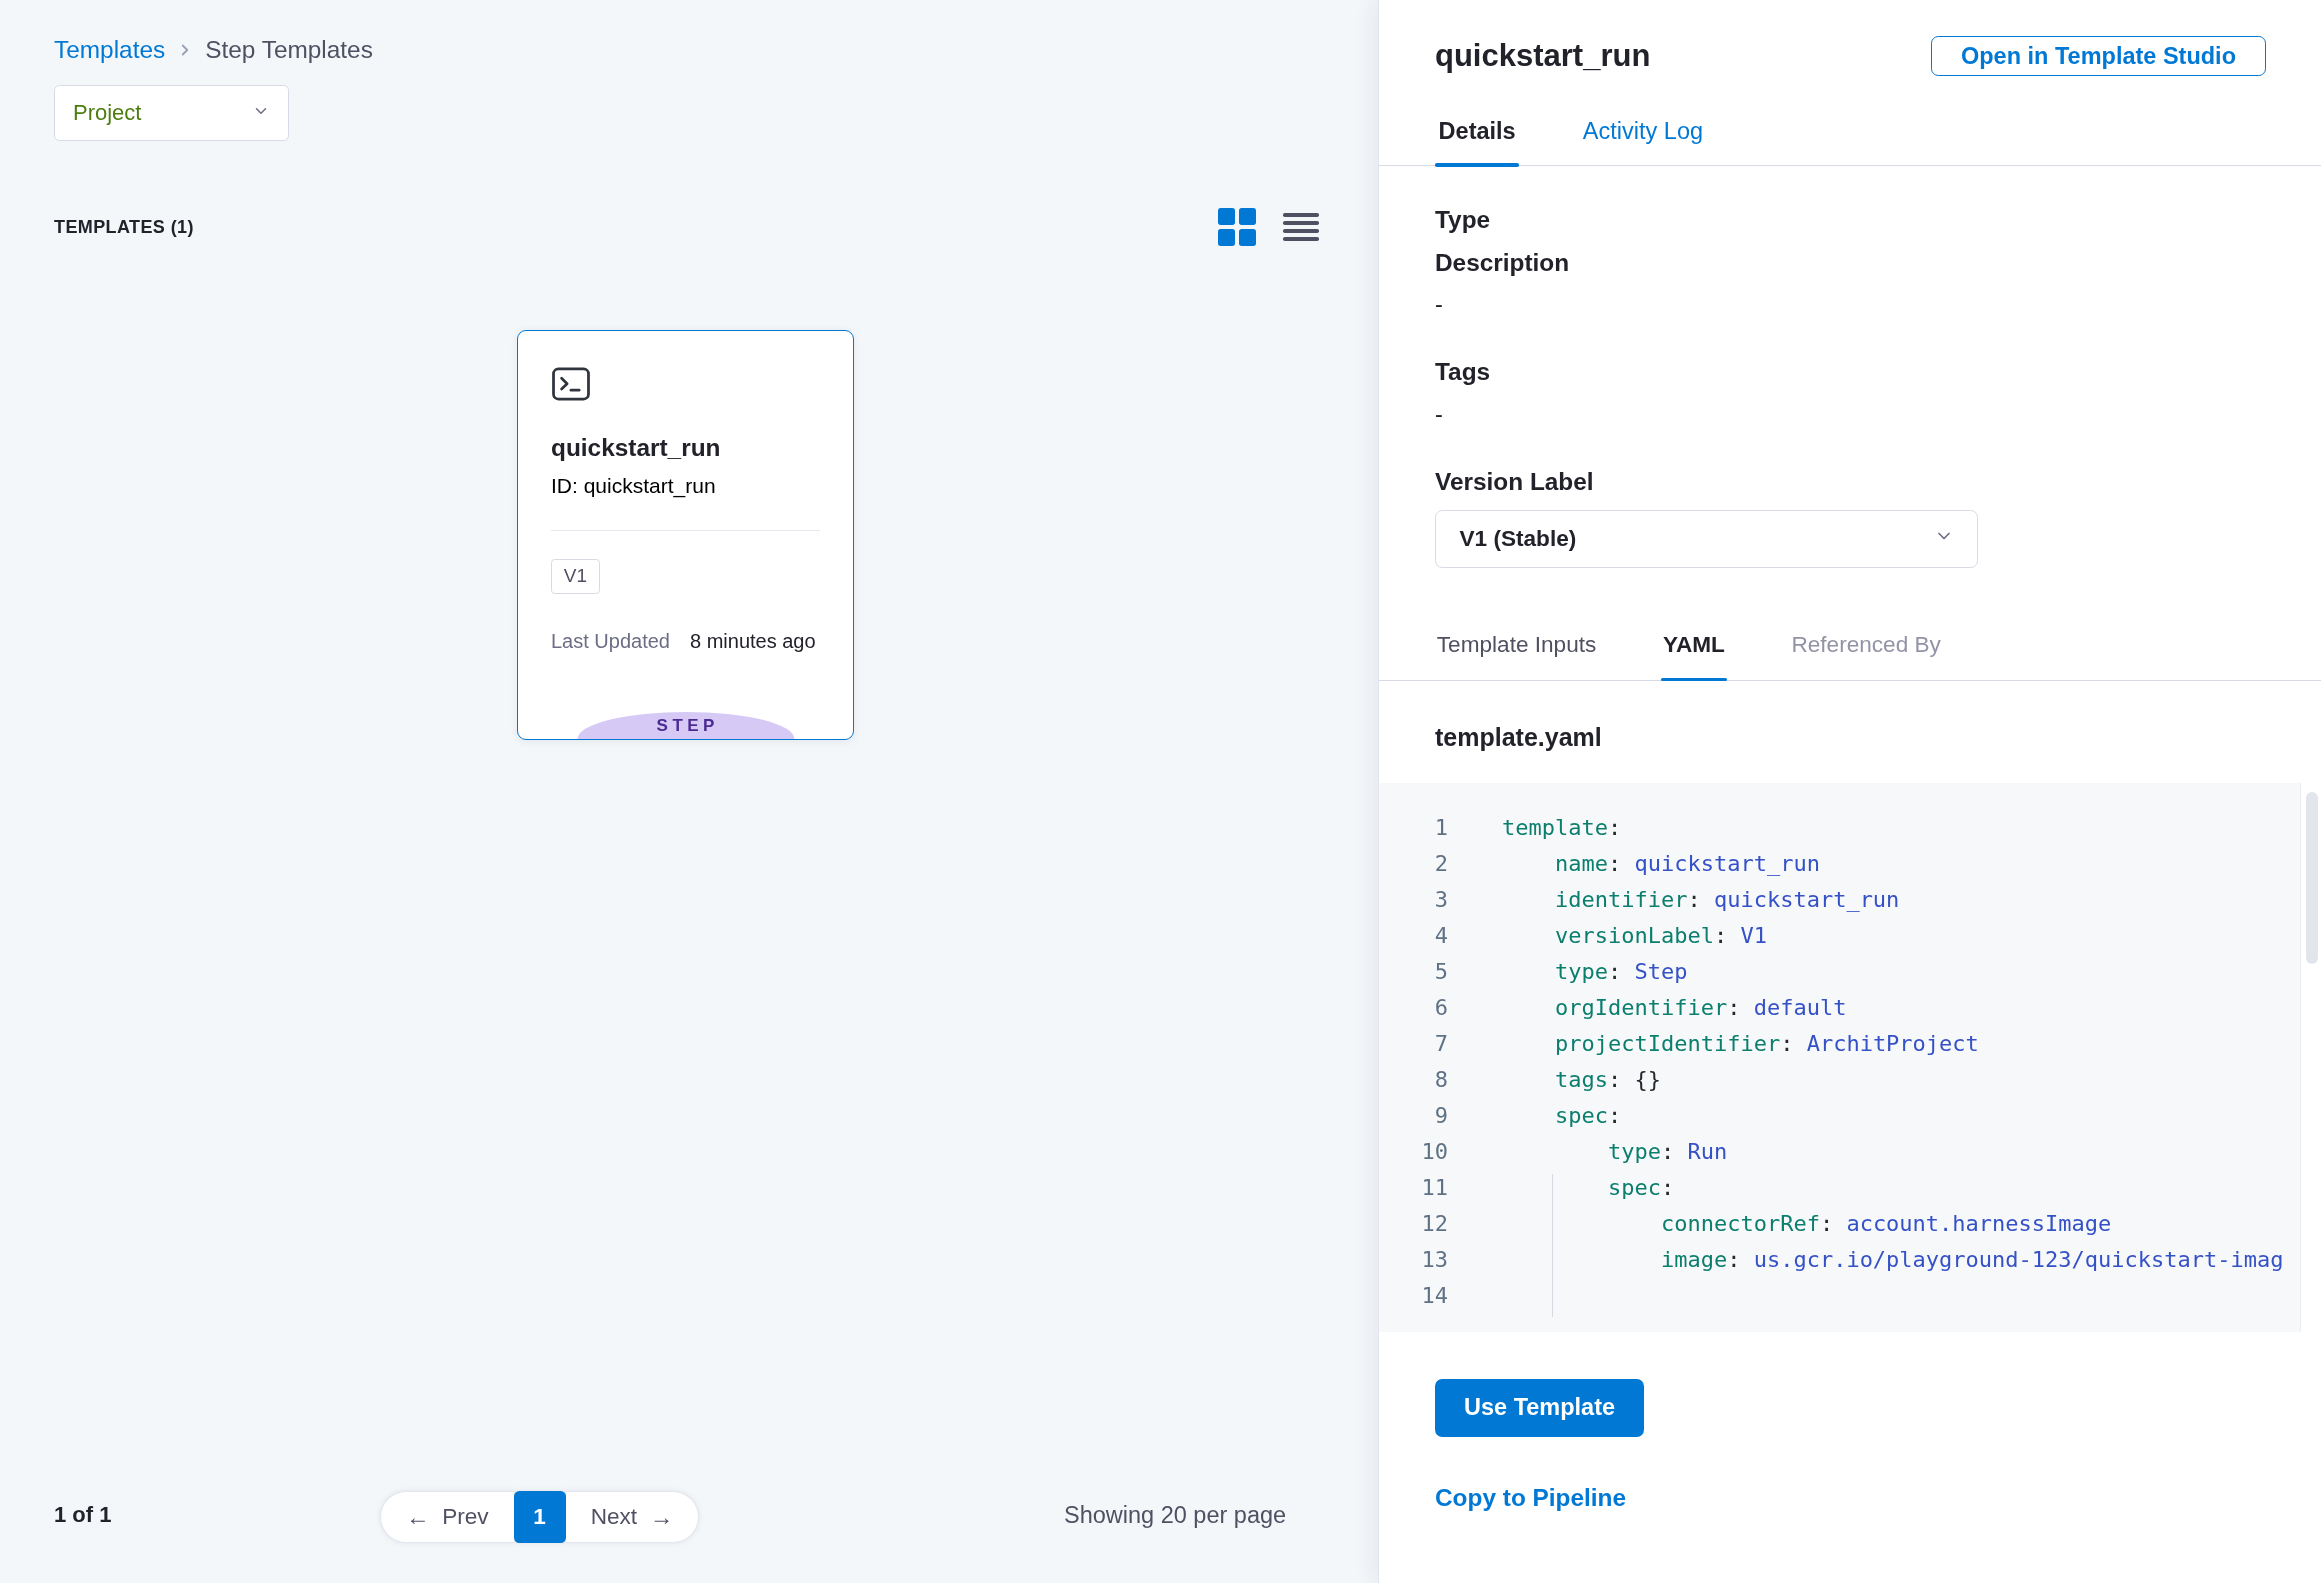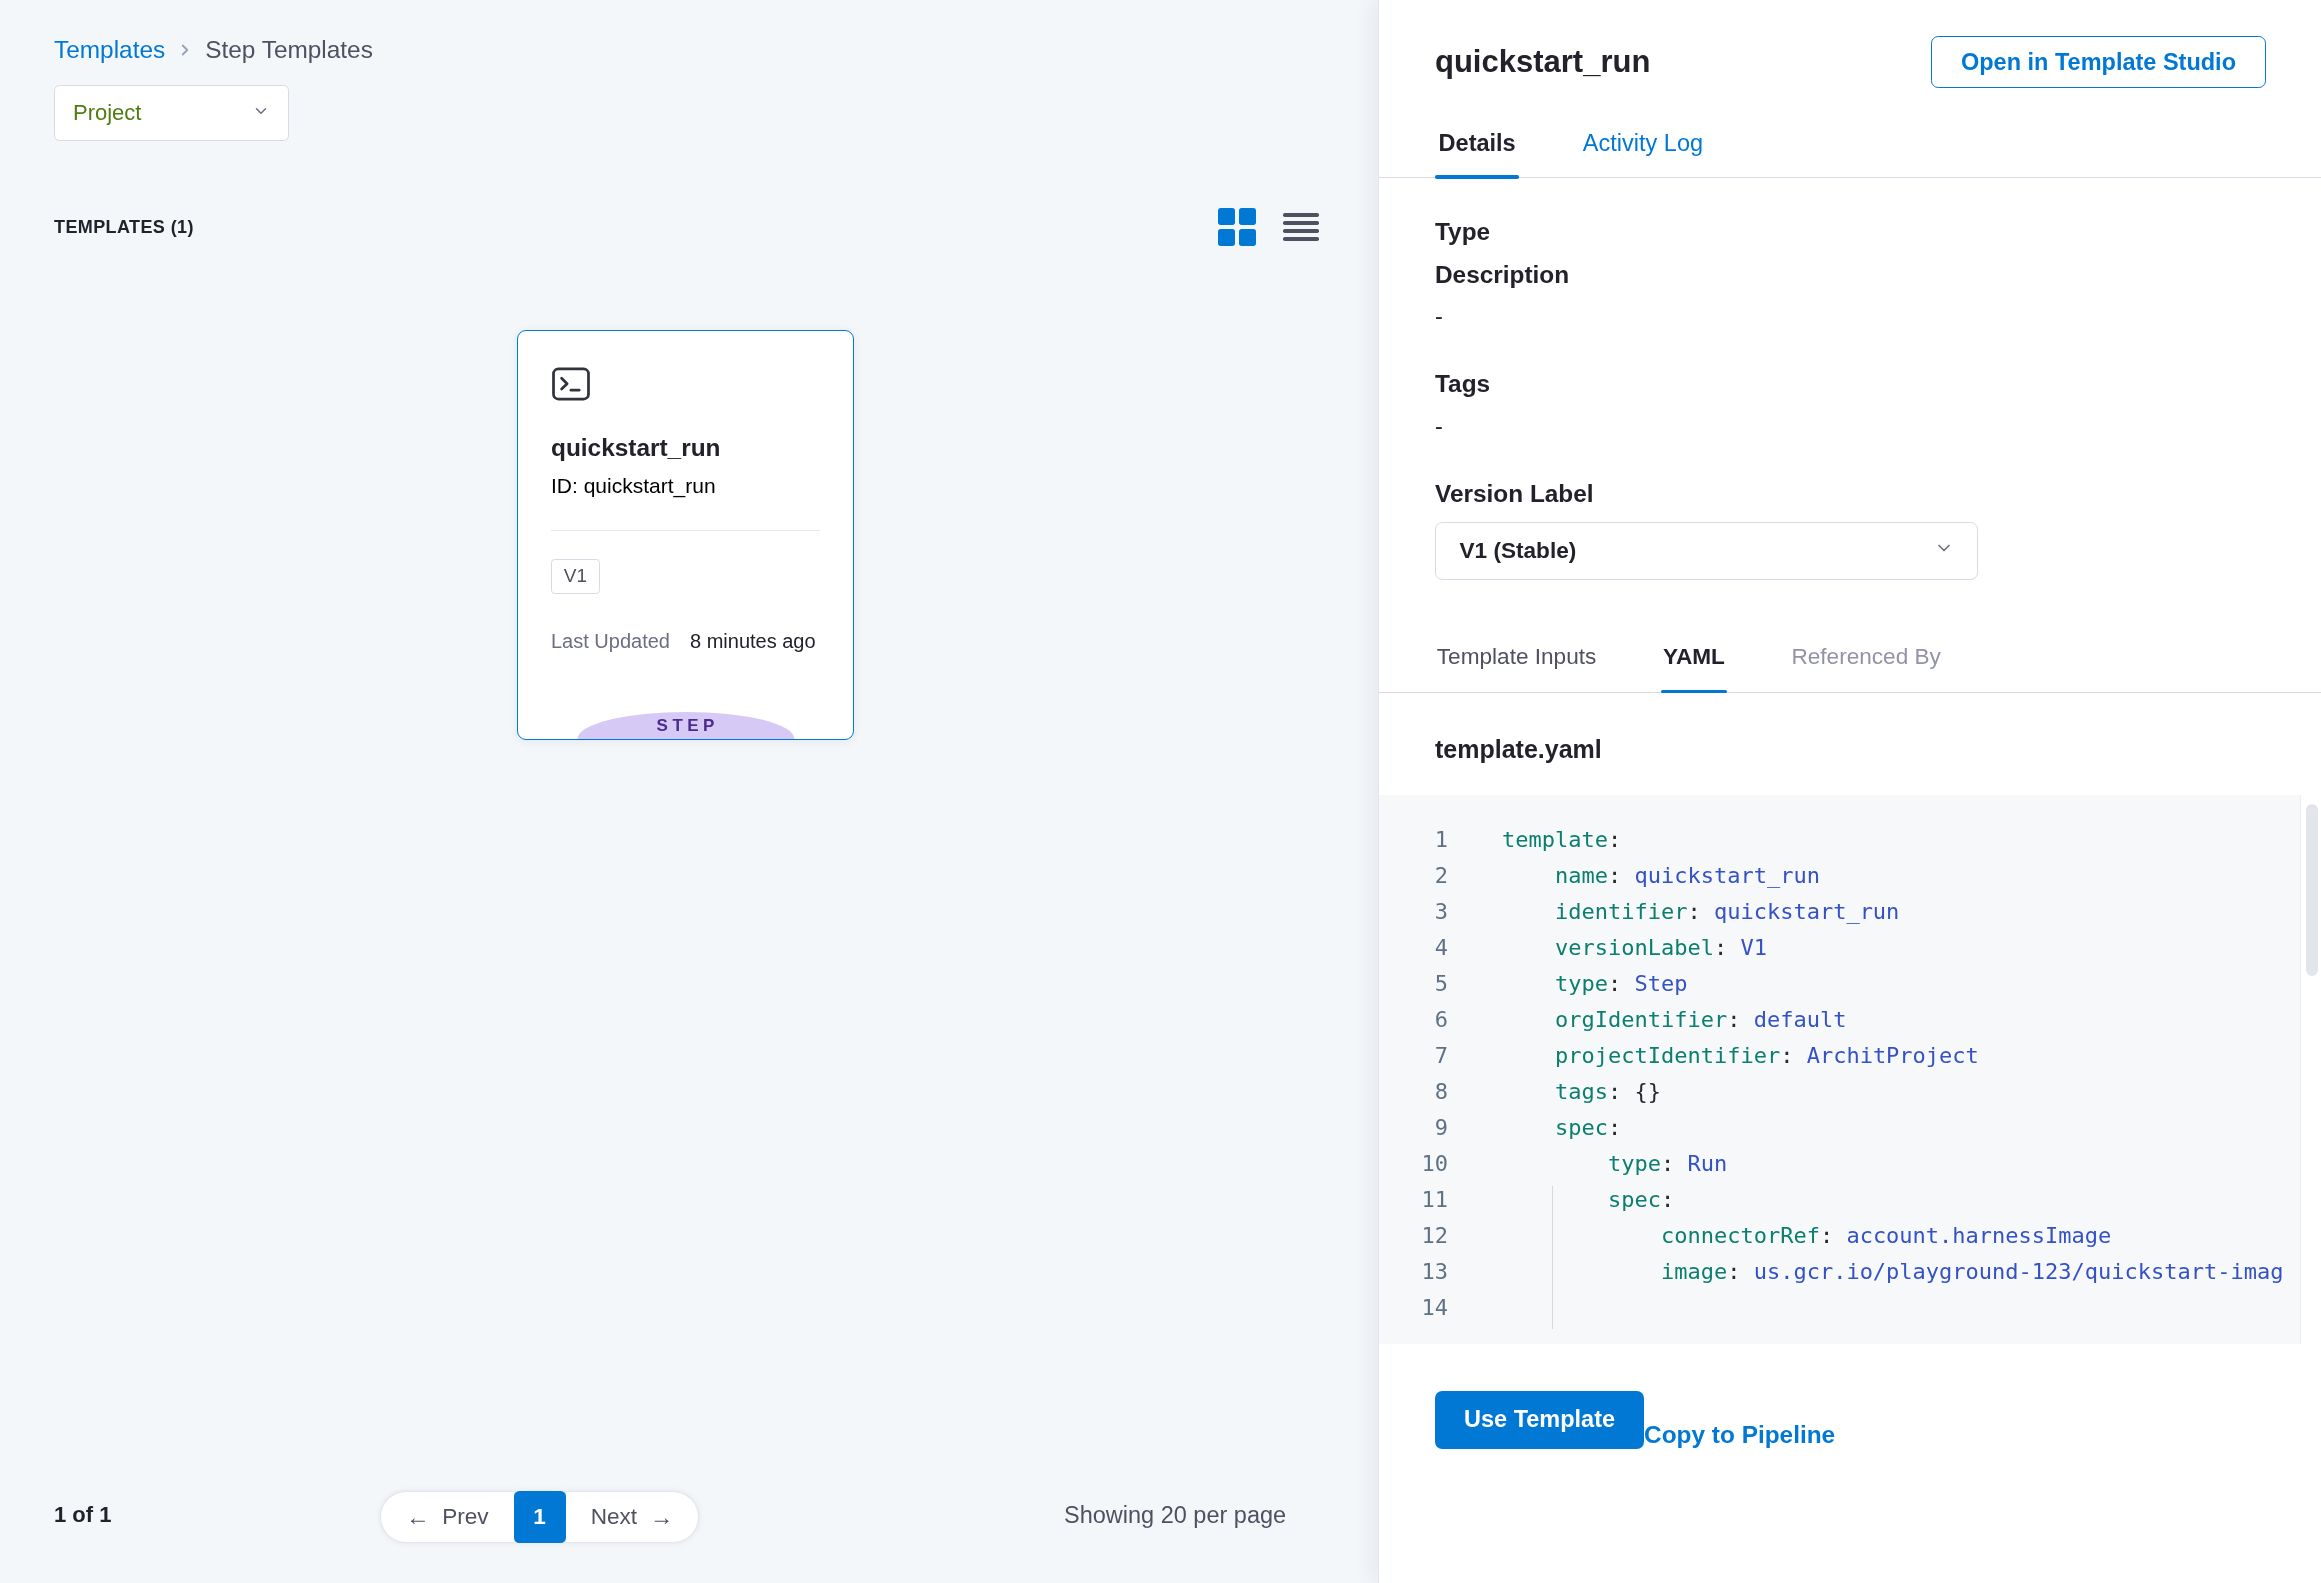--- a/index.html
+++ b/index.html
@@ -60,21 +60,21 @@
     justify-content:center; font-size:22.6px; font-weight:600; border-radius:5.4px; cursor:pointer; }
   .pager-arrow { font-size:23.5px; }
   .per-page { position:absolute; left:1064px; top:1502px; font-size:23.5px; color:#4f5162; }
 
   
   .right-panel { position:absolute; left:1378px; top:0; width:944px; height:1583px; background:#fff;
     border-left:0.9px solid #e2e5ed; box-shadow:-7.2px 0 18px rgba(40,41,61,.06); display:flex; flex-direction:column; }
 
   .rp-header { padding:36px 56px 0 56px; display:flex; align-items:center; justify-content:space-between; }
   .rp-title { font-size:31px; font-weight:700; color:#22222a; }
-  .open-studio-btn { height:52px; padding:0 29px; border:1.8px solid #0278d5; border-radius:7.2px; background:#fff;
+  .open-studio-btn { height:40px; padding:0 29px; border:1.8px solid #0278d5; border-radius:7.2px; background:#fff;
     color:#0278d5; font-size:23.5px; font-weight:700; display:flex; align-items:center; cursor:pointer; white-space:nowrap; }
 
   .rp-tabs { margin-top:33px; padding:0 56px; display:flex; gap:60px; border-bottom:0.9px solid #d9dae5; }
   .rp-tab { padding:9px 3.6px 20px 3.6px; font-size:23.5px; position:relative; cursor:pointer; }
   .rp-tab.active { color:#22222a; font-weight:700; }
   .rp-tab.active::after { content:''; position:absolute; left:0; right:0; bottom:-1.8px; height:3.6px; background:#0278d5; border-radius:1.8px; }
   .rp-tab.link { color:#0278d5; }
 
   .rp-details { padding:40px 56px 0 56px; }
   .field-label { font-size:24.4px; font-weight:700; color:#22222a; margin-bottom:14.5px; }
@@ -99,21 +99,21 @@
   .code-lines { padding:27px 0 0 54px; font-family:"DejaVu Sans Mono", monospace; font-size:22px; line-height:36px; }
   .cl { white-space:pre; }
   .tk { color:#0b7e6e; }
   .tp { color:#24292e; }
   .tv { color:#3451c6; }
   .tn { color:#6a4fd0; }
   .indent-guide { position:absolute; left:173px; top:391px; width:0.9px; height:143px; background:#d5d9e0; }
   .code-scrollbar { position:absolute; right:0; top:0; width:22px; height:100%; background:#fff; border-left:0.9px solid #eceef2; }
   .code-scrollbar .thumb { position:absolute; right:3.6px; top:9px; width:12.7px; height:172px; background:#e2e5eb; border-radius:6.3px; }
 
-  .rp-actions { display:flex; align-items:flex-end; padding:47px 56px 0 56px; }
+  .rp-actions { display:flex; align-items:flex-start; gap:47px; padding:47px 56px 0 56px;flex-direction:column; }
   .use-template-btn { height:58px; padding:0 29px; background:#0278d5; border:none; border-radius:7.2px; color:#fff;
     font-size:23.5px; font-weight:700; display:flex; align-items:center; cursor:pointer; font-family:"Liberation Sans", sans-serif; }
   .copy-link { color:#0278d5; font-size:24.4px; font-weight:700; cursor:pointer; }
 </style>
 </head>
 <body>
 
 <div class="left-panel">
 
   <div class="breadcrumb">

